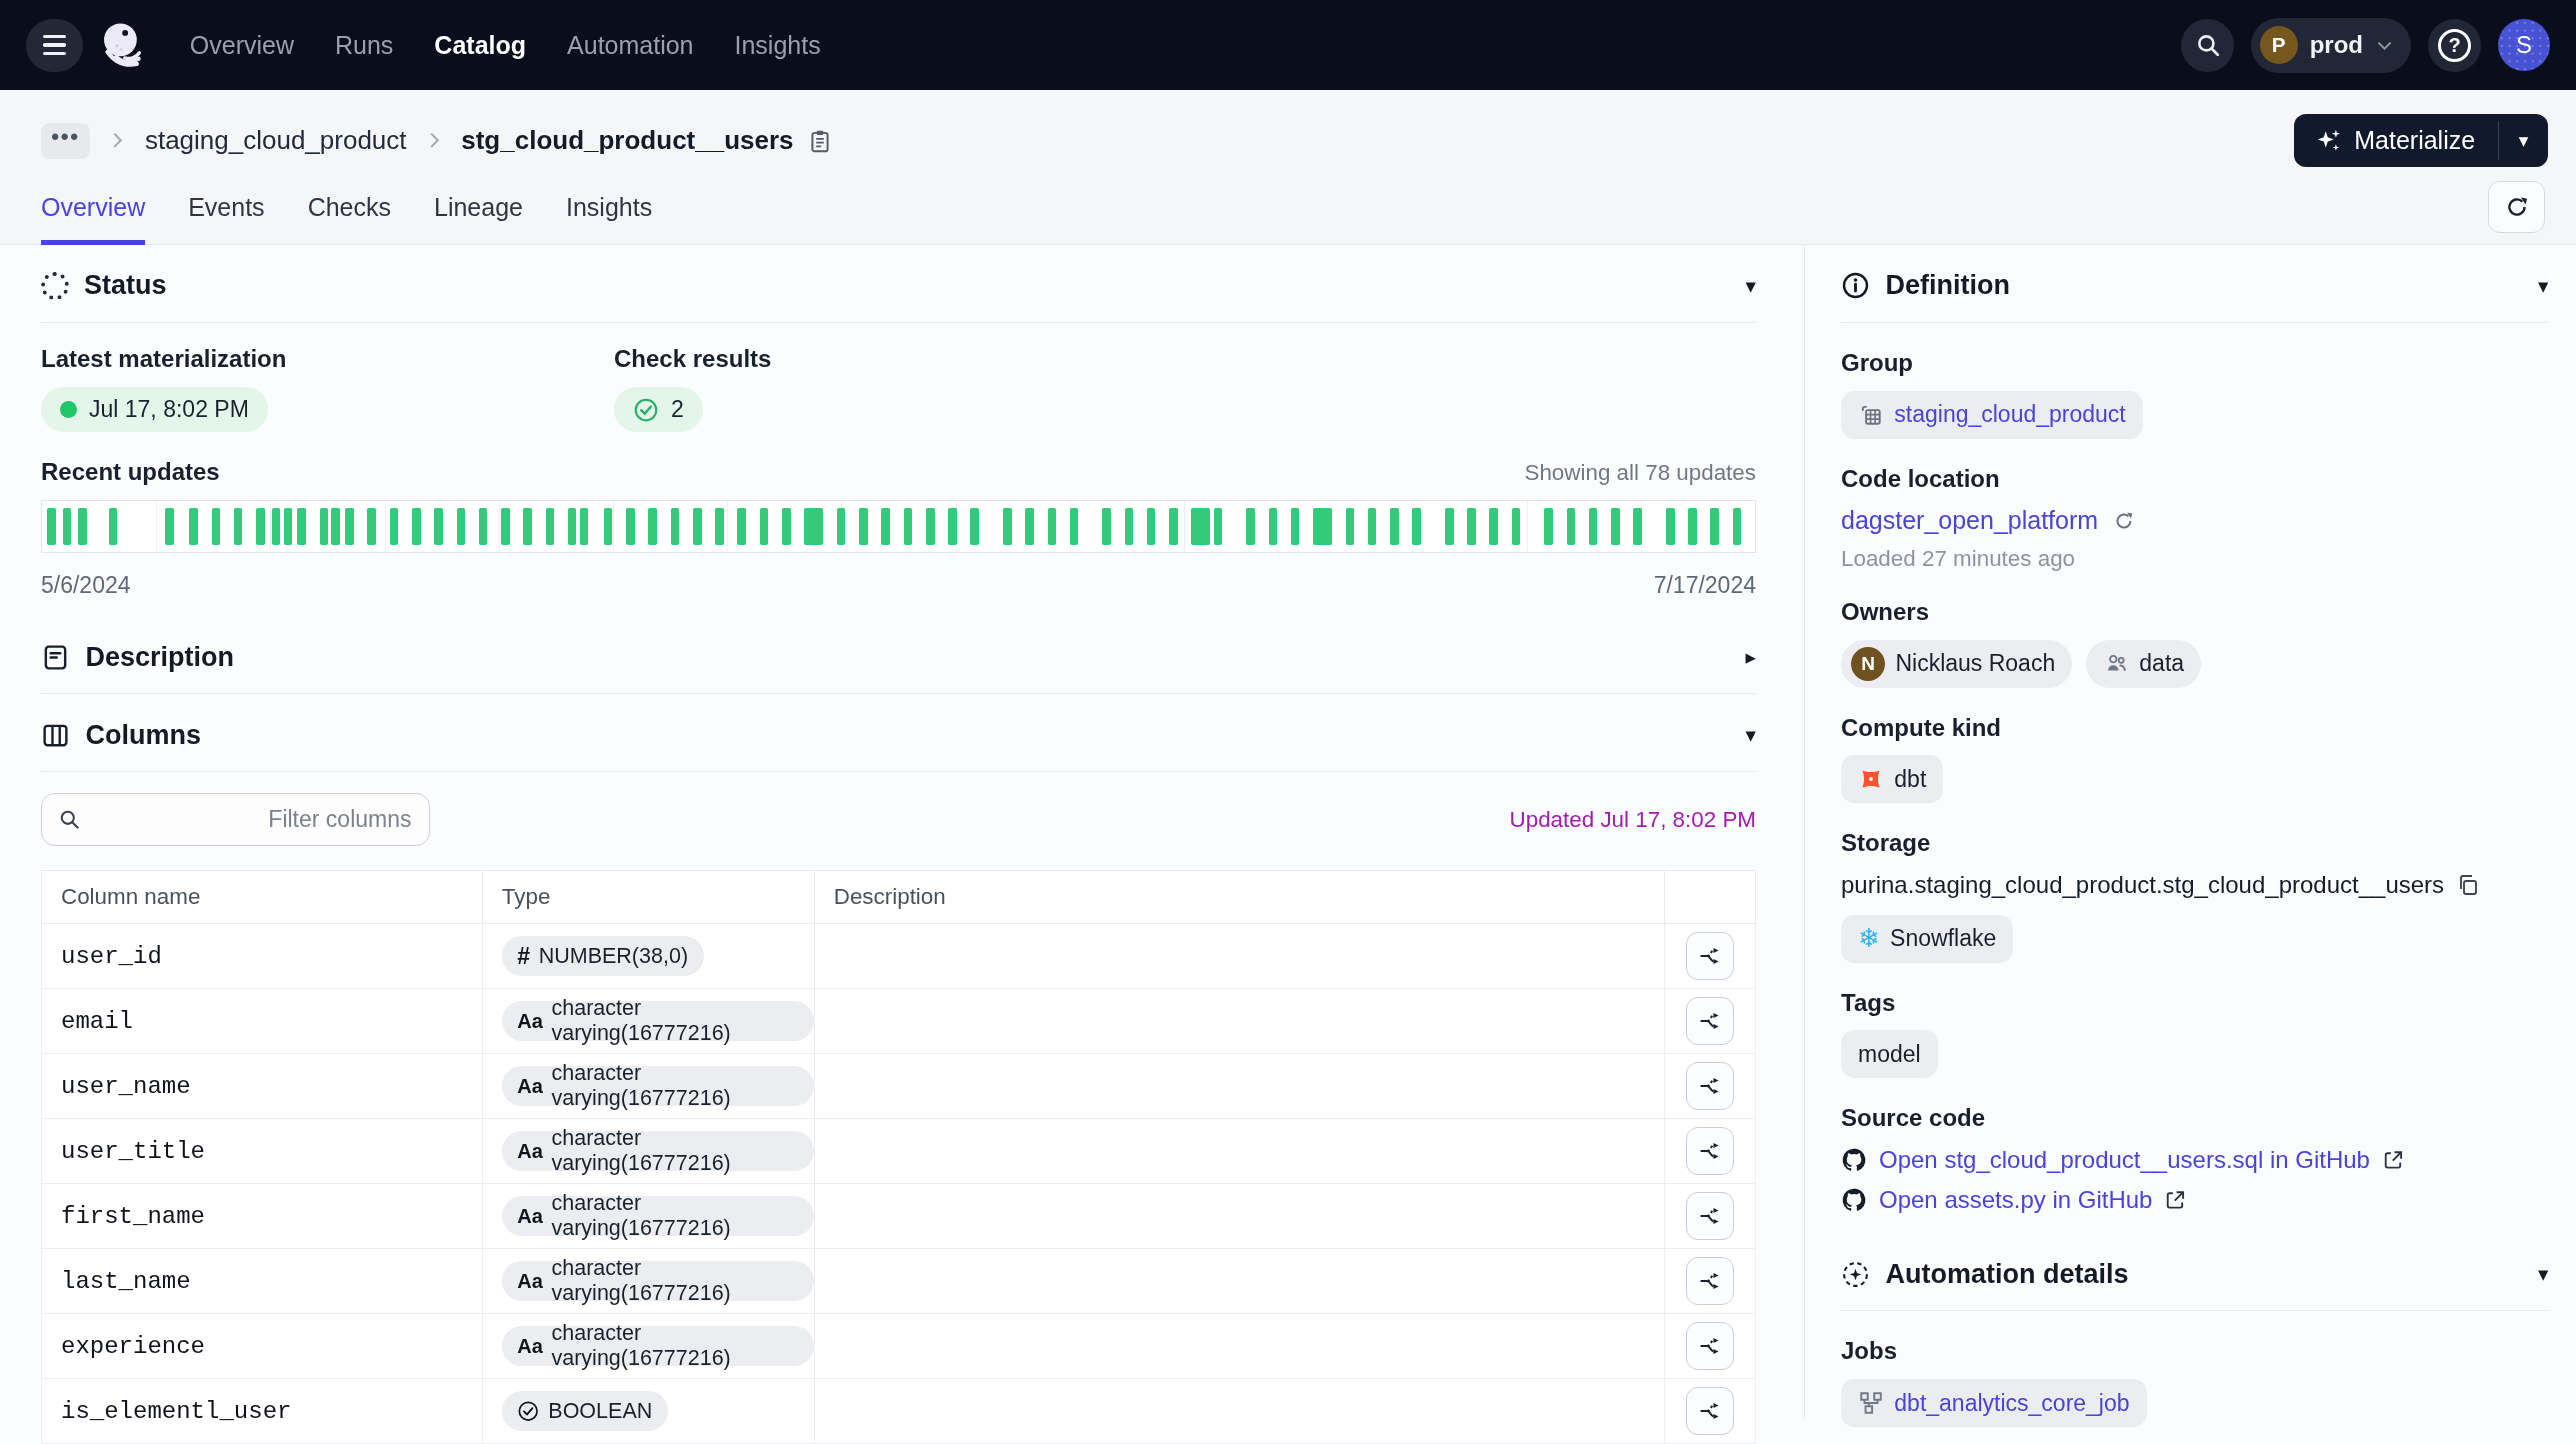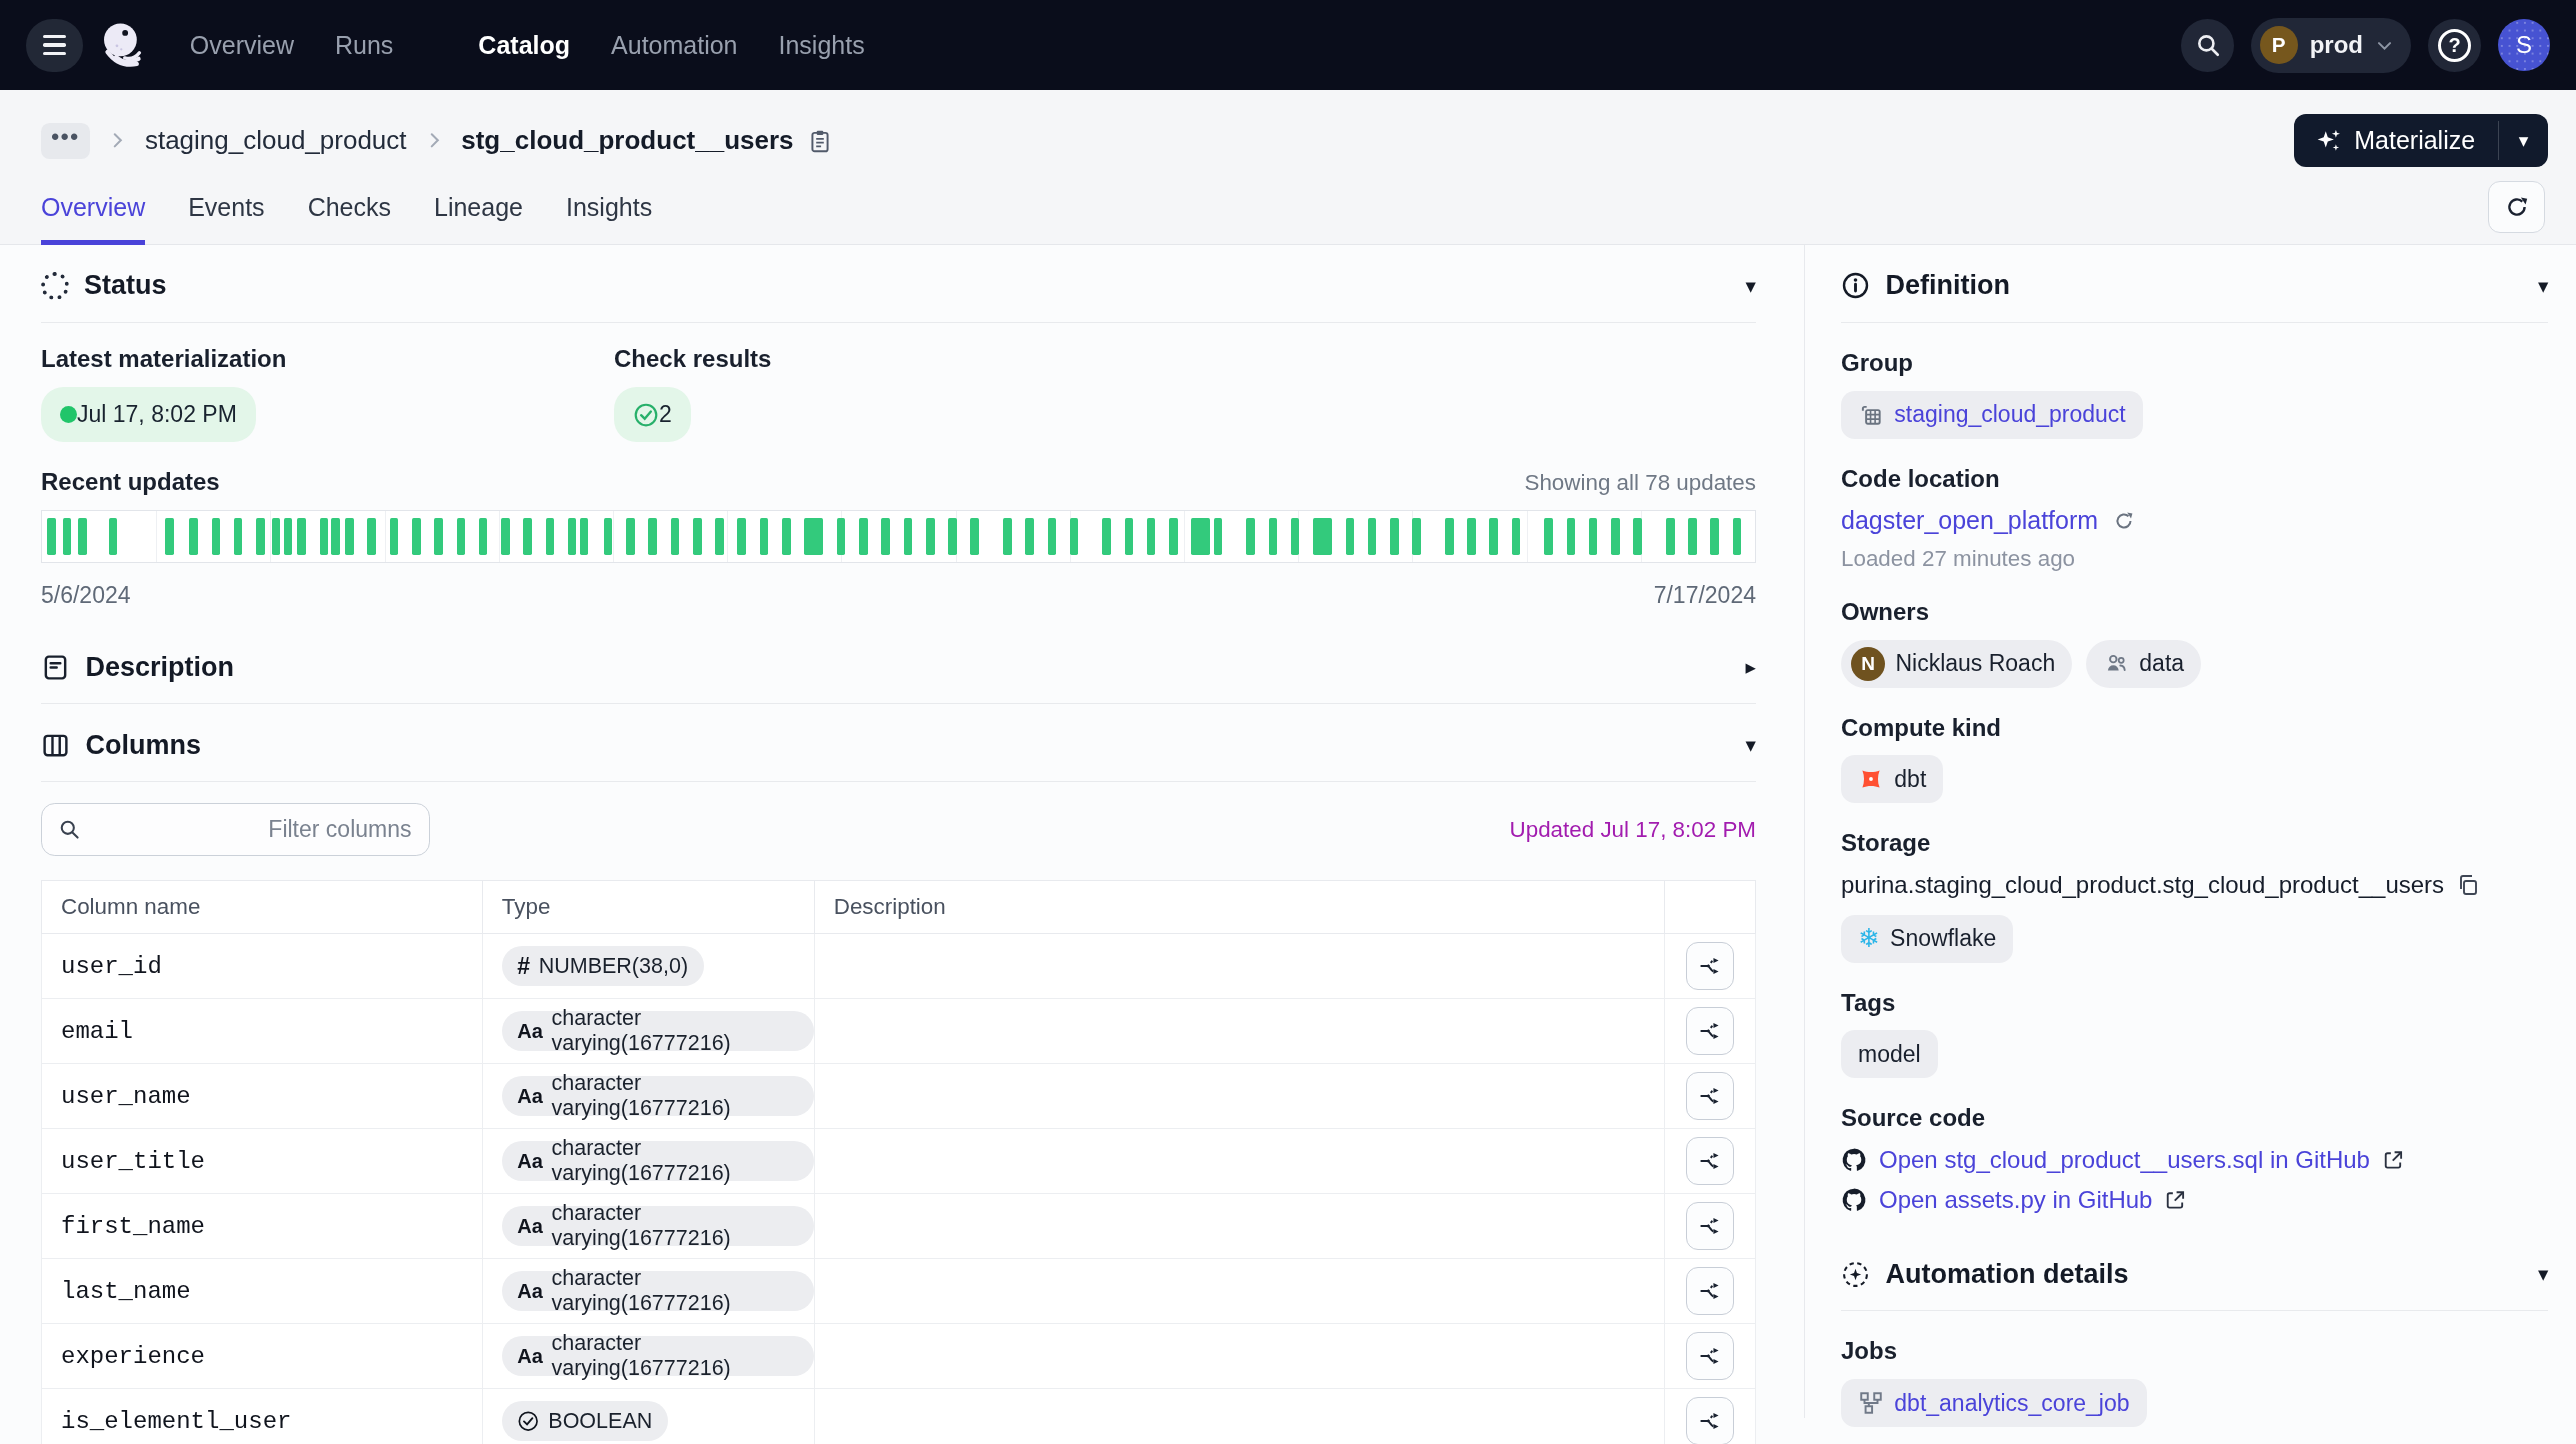--- a/index.html
+++ b/index.html
@@ -7,21 +7,21 @@
     background:#FBFCFD; font-family:"Liberation Sans", sans-serif; color:#1A212E; }
 
   
   .topnav { height:90px; background:#0A0D1B; display:flex; align-items:center; padding:0 26px; }
   .nav-menu-btn { width:57px; height:53px; border-radius:27.6px; background:#222836;
     display:flex; flex-direction:column; align-items:center; justify-content:center; gap:5.2px; cursor:pointer; border:none; }
   .nav-menu-btn span { display:block; width:22.4px; height:3.4px; background:#F2F3F6; border-radius:1.7px; }
   .logo { margin-left:13.8px; width:52px; height:52px; display:flex; align-items:center; justify-content:center; }
   .nav-links { display:flex; gap:41px; margin-left:41px; }
   .nav-link { font-size:25px; color:#99A0AE; cursor:pointer; }
-  .nav-link.active { color:#FFFFFF; font-weight:700;margin-left:44px; }
+  .nav-link.active { color:#FFFFFF; font-weight:700; }
   .nav-right { margin-left:auto; display:flex; align-items:center; gap:17px; }
   .nav-circle { width:53px; height:53px; border-radius:50%; background:#212737; display:flex; align-items:center; justify-content:center; cursor:pointer; }
   .env-pill { height:55px; border-radius:27.6px; background:#212737; display:flex; align-items:center; gap:12px; padding:0 17px 0 8.6px; cursor:pointer; }
   .env-avatar { width:38px; height:38px; border-radius:50%; background:#76571D; color:#fff; font-size:20.7px; font-weight:700;
     display:flex; align-items:center; justify-content:center; }
   .env-label { color:#F2F3F6; font-size:24px; font-weight:600; }
   .help-ring { width:33px; height:33px; border:3px solid #fff; border-radius:50%; color:#fff; font-size:20px; font-weight:700;
     display:flex; align-items:center; justify-content:center; }
   .user-avatar { width:52px; height:52px; border-radius:50%; color:#fff; font-size:24px; display:flex; align-items:center; justify-content:center;
     background:#4753D2; background-image:radial-gradient(rgba(255,255,255,.28) 1.4px, transparent 1.5px); background-size:7.7px 7.7px; cursor:pointer; }
@@ -53,21 +53,21 @@
   .sidebar { flex:1; padding-left:36px; }
 
   .section-header { display:flex; align-items:center; gap:15.5px; height:72px; margin-top:5.2px; }
   .section-title { font-size:27px; font-weight:700; color:#141A26; }
   .caret-btn { margin-left:auto; border:none; background:none; font-size:20.7px; color:#141A26; cursor:pointer; padding:0; line-height:1; }
   .hr { border-top:0.9px solid #E8EAED; }
 
   .status-cols { display:flex; }
   .status-col1 { width:573px; }
   .field-label { font-size:24px; font-weight:700; color:#19202D; margin:22.4px 0 13.8px; }
-  .pill-green { display:inline-flex; align-items:center; background:#E3F6E9; border-radius:22.4px; height:55px; padding:0 19px;
+  .pill-green { display:inline-flex; align-items:center; gap:12px; background:#E3F6E9; border-radius:22.4px; height:45px; padding:0 19px;
     font-size:23px; color:#19232F; }
   .dot-green { width:17px; height:17px; border-radius:50%; background:#21C56A; }
 
   .updates-head { display:flex; align-items:flex-end; justify-content:space-between; margin-top:26px; }
   .updates-summary { font-size:22.4px; color:#6F7885; }
   .timeline { margin-top:13.8px; height:53px; border:0.9px solid #E2E5EA; background:#fff; position:relative; cursor:pointer; }
   .timeline .grid { position:absolute; top:0; bottom:0; width:0.9px; background:#EEF0F3; }
   .timeline .bar { position:absolute; top:6.9px; bottom:6.9px; background:#33CA7C; border-radius:1.7px; }
   .timeline-dates { display:flex; justify-content:space-between; margin-top:19px; font-size:23px; color:#5F6977; }
 

